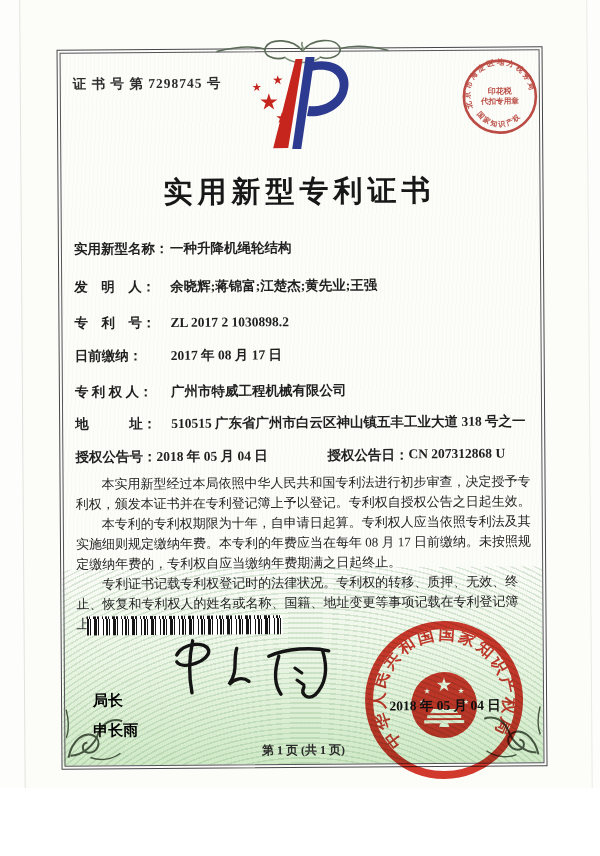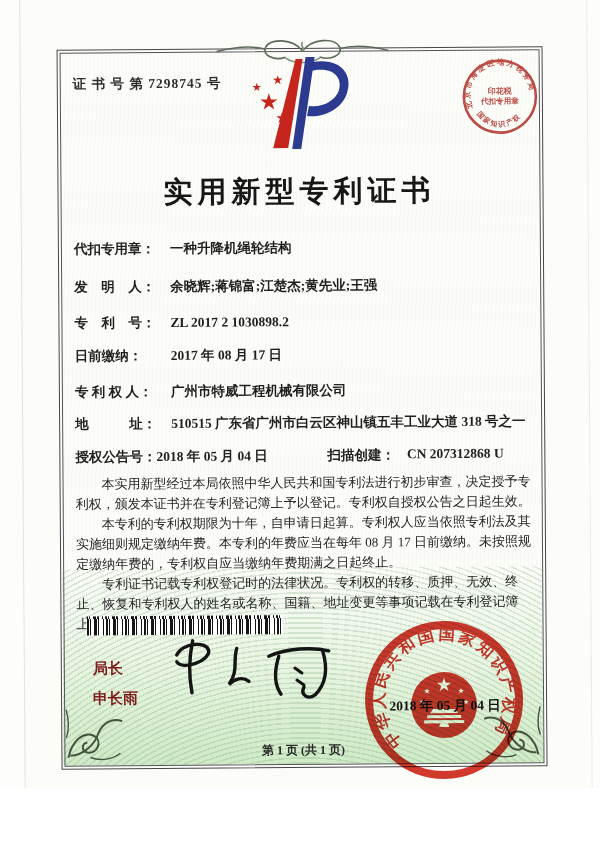--- a/index.html
+++ b/index.html
@@ -26,21 +26,21 @@
   .flabel{flex:0 0 96px;white-space:pre;}
   .fvalue{flex:1;max-width:372px;line-height:17px;}
   .grantrow{left:52px;top:451px;width:470px;font-size:13.5px;font-weight:600;display:flex;}
   .grant-l{flex:0 0 252px;display:flex;}
   .grant-r{flex:1;display:flex;}
   .paras{left:52px;top:477px;width:462px;font-size:13px;line-height:20px;color:#242424;}
   .paras p{margin:0;text-indent:2em;}
   .barcode{left:62px;top:619px;width:196px;height:19px;
      background:repeating-linear-gradient(90deg,#151515 0 2px,#fff 2px 3px,#151515 3px 4px,#fff 4px 7px,
       #151515 7px 10px,#fff 10px 11px,#151515 11px 12.5px,#fff 12.5px 16px,#151515 16px 17px,#fff 17px 19px);}
-  .director{left:68px;top:656px;font-size:15px;font-weight:700;color:#7f1d1d;line-height:30px;}
+  .director{left:68px;top:688px;font-size:15px;font-weight:700;color:#000000;line-height:30px;}
   .pagenum{left:178px;top:746px;width:200px;text-align:center;font-size:12px;font-weight:600;color:#2a2a2a;}
   .sig{left:138px;top:632px;}
   .office-seal{left:336px;top:622px;mix-blend-mode:multiply;opacity:.93;}
   .seal-date{left:340px;top:702px;width:160px;text-align:center;font-size:13.5px;font-weight:700;color:#101010;z-index:6;}
   .tax-seal{left:439px;top:62px;mix-blend-mode:multiply;opacity:.88;}
   .footer-credit{position:absolute;left:432px;top:823px;font-family:"Liberation Sans","DejaVu Sans",sans-serif;
       font-size:15px;font-weight:700;letter-spacing:.5px;color:#000000;}
   .qr{position:absolute;left:388px;top:814px;}
   svg{display:block;}
   .z4{z-index:4;} .z5{z-index:5;}
@@ -93,21 +93,21 @@
         <path transform="translate(20,48) scale(9)" d="M0,-1 L0.588,0.809 L-0.951,-0.309 L0.951,-0.309 L-0.588,0.809 Z"></path>
         <path transform="translate(8,33) scale(4.5)" d="M0,-1 L0.588,0.809 L-0.951,-0.309 L0.951,-0.309 L-0.588,0.809 Z"></path>
         <path transform="translate(29,26) scale(5)" d="M0,-1 L0.588,0.809 L-0.951,-0.309 L0.951,-0.309 L-0.588,0.809 Z"></path>
         <path transform="translate(33,64) scale(6)" d="M0,-1 L0.588,0.809 L-0.951,-0.309 L0.951,-0.309 L-0.588,0.809 Z"></path>
       </g>
     </svg>
 
     <div class="abs title z4">实用新型专利证书</div>
 
     <div class="abs frow z4" style="top:243px;">
-      <span class="flabel">代扣专用章：</span>
+      <span class="flabel">实用新型名称：</span>
       <span class="fvalue">一种升降机绳轮结构</span>
     </div>
     <div class="abs frow z4" style="top:281px;">
       <span class="flabel">发　明　人：</span>
       <span class="fvalue">余晓辉;蒋锦富;江楚杰;黄先业;王强</span>
     </div>
     <div class="abs frow z4" style="top:317px;">
       <span class="flabel">专　利　号：</span>
       <span class="fvalue">ZL 2017 2 1030898.2</span>
     </div>
@@ -123,22 +123,22 @@
       <span class="flabel">地　　　址：</span>
       <span class="fvalue">510515 广东省广州市白云区神山镇五丰工业大道 318 号之一</span>
     </div>
 
     <div class="abs grantrow z4">
       <span class="grant-l">
         <span>授权公告号：</span>
         <span>2018 年 05 月 04 日</span>
       </span>
       <span class="grant-r">
-        <span>扫描创建：</span>
-        <span style="margin-left:12px;font-family:Liberation Serif, serif;">CN 207312868 U</span>
+        <span>授权公告日：</span>
+        <span style="margin-left:0;font-family:Liberation Serif, serif;">CN 207312868 U</span>
       </span>
     </div>
 
     <div class="abs paras z4">
       <p>本实用新型经过本局依照中华人民共和国专利法进行初步审查，决定授予专利权，颁发本证书并在专利登记簿上予以登记。专利权自授权公告之日起生效。</p>
       <p>本专利的专利权期限为十年，自申请日起算。专利权人应当依照专利法及其实施细则规定缴纳年费。本专利的年费应当在每年 08 月 17 日前缴纳。未按照规定缴纳年费的，专利权自应当缴纳年费期满之日起终止。</p>
       <p>专利证书记载专利权登记时的法律状况。专利权的转移、质押、无效、终止、恢复和专利权人的姓名或名称、国籍、地址变更等事项记载在专利登记簿上。</p>
     </div>
 
     <div class="abs barcode z4"></div>

